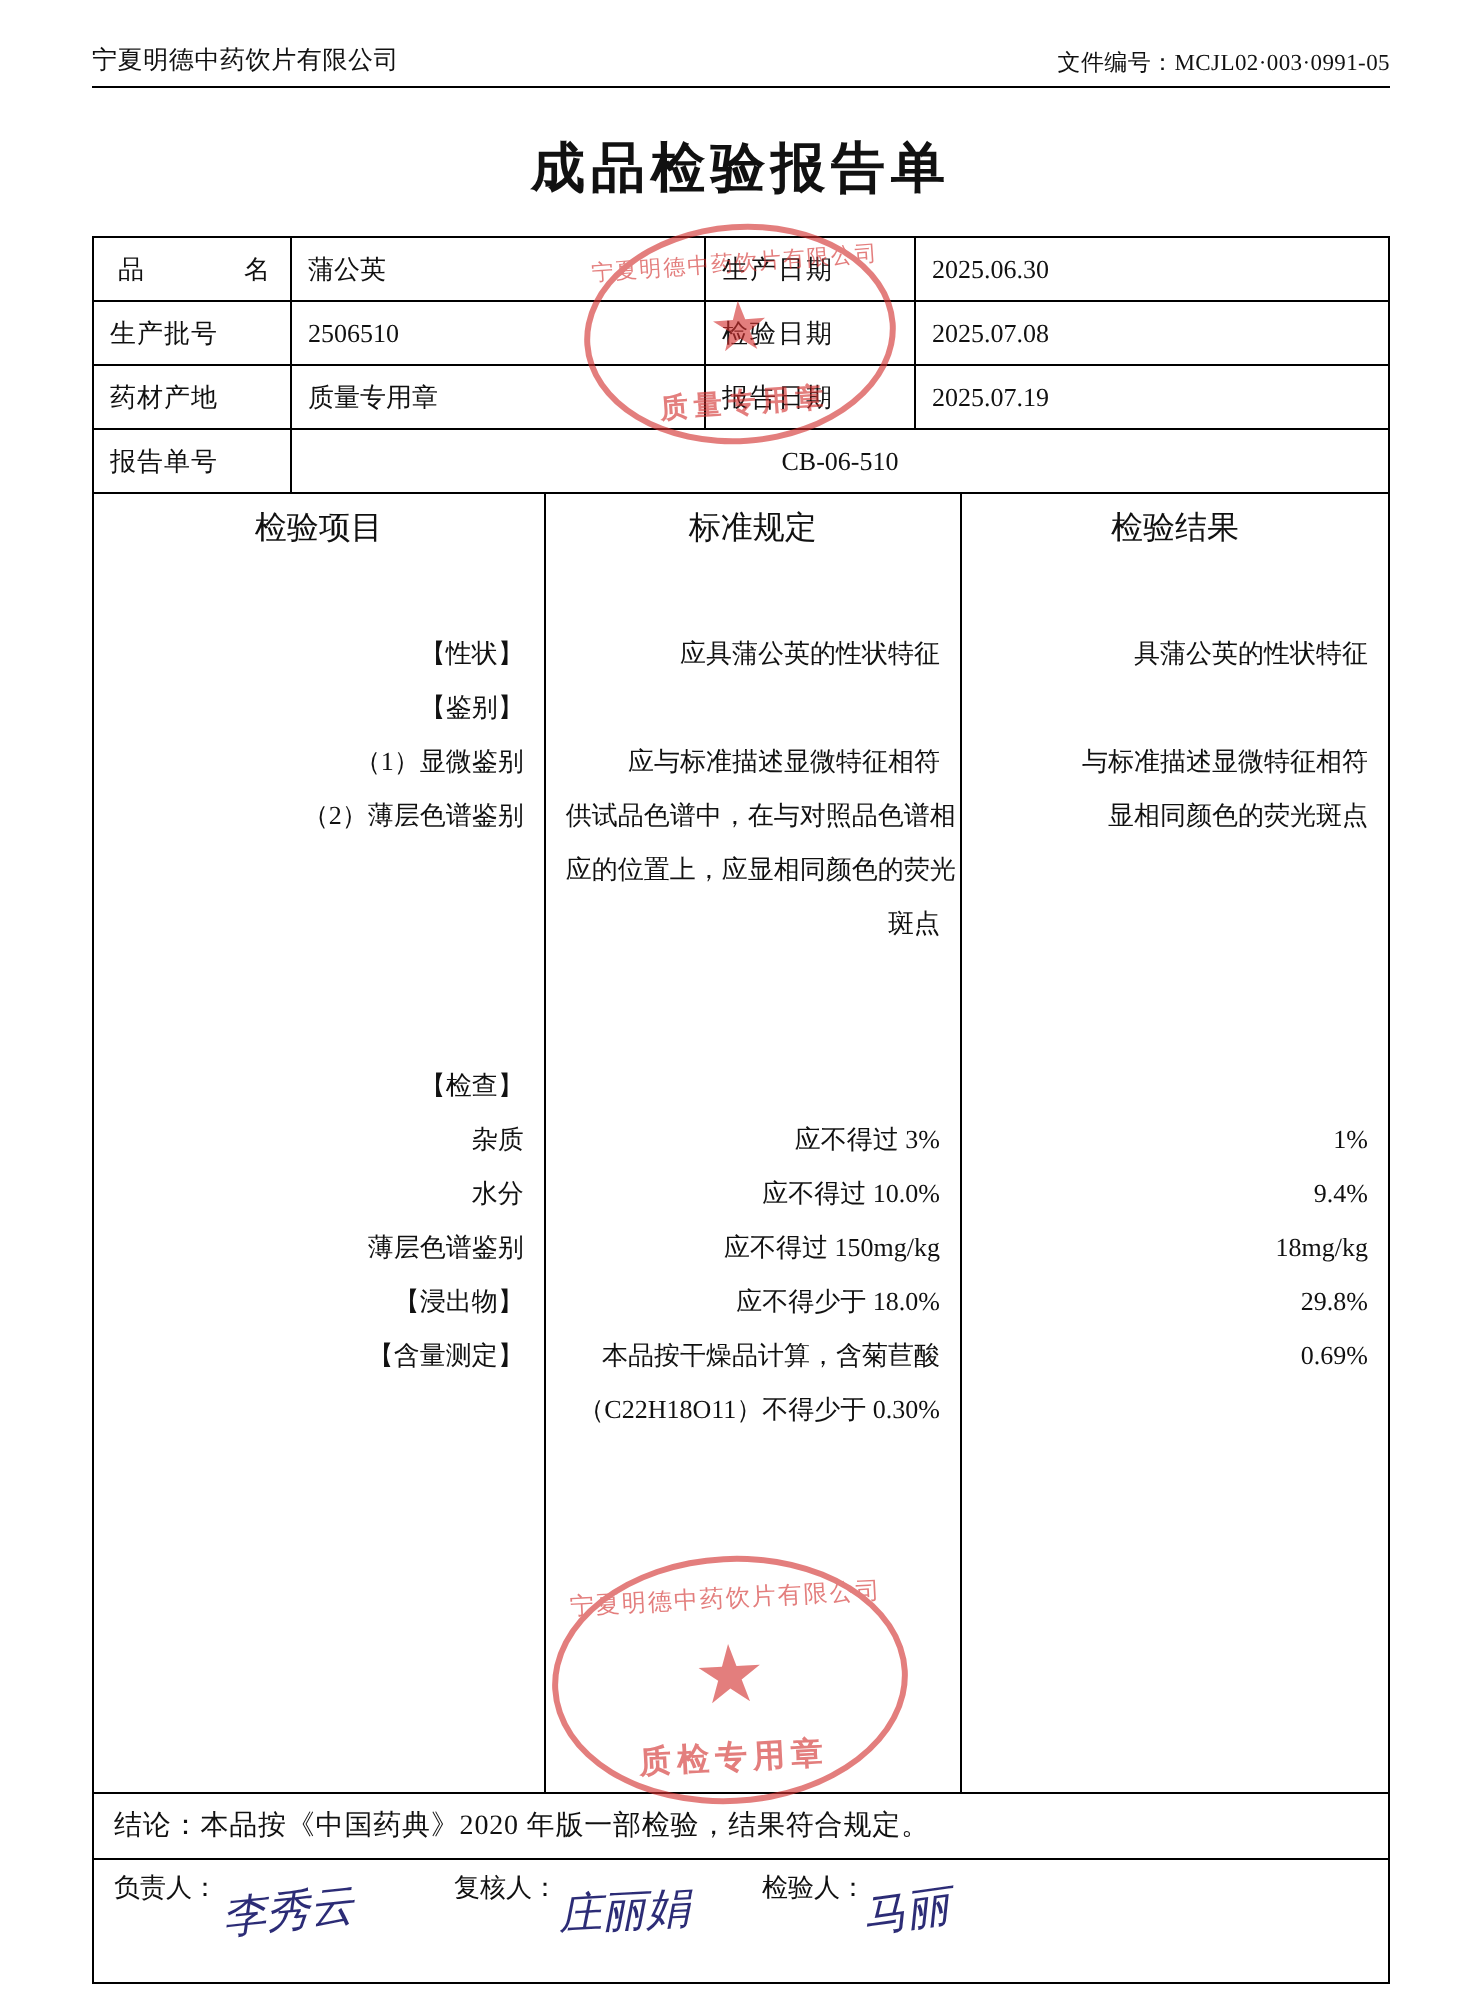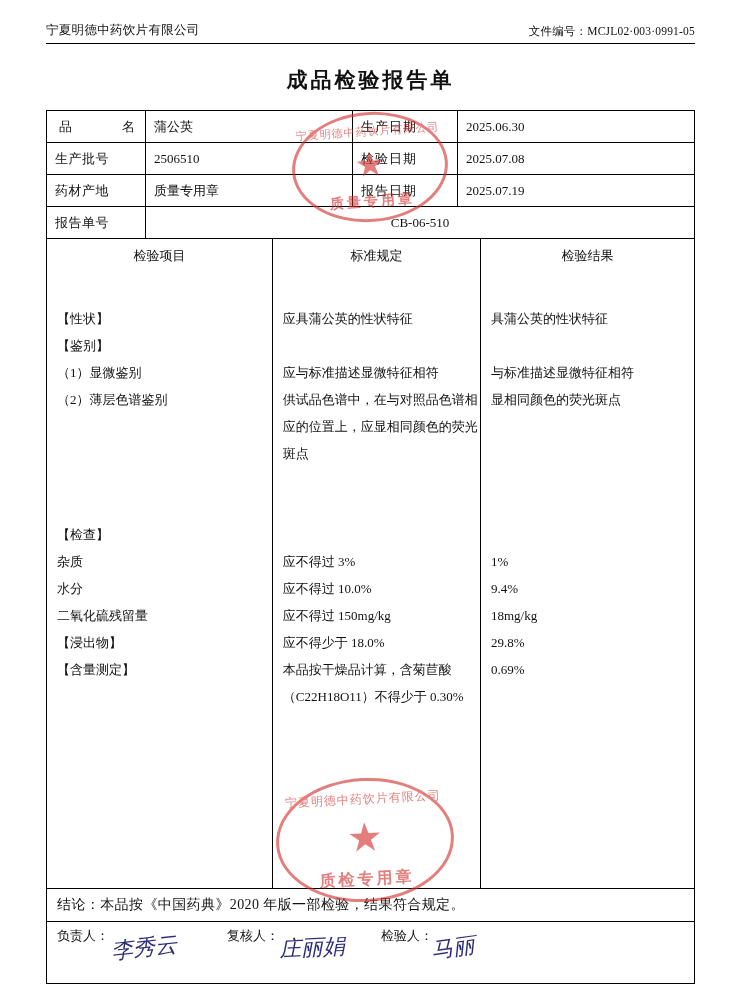--- a/index.html
+++ b/index.html
@@ -31,21 +31,21 @@
     font-size: 12.5px;
     letter-spacing: 0.3px;
     padding-bottom: 4px;
     border-bottom: 1px solid #000;
   }
   .top-left { font-size: 12.5px; }
   .top-right { font-size: 11.5px; letter-spacing: 0.2px; }
 
   .doc-title {
     text-align: center;
-    font-size: 21px;
+    font-size: 27px;
     font-weight: bold;
     letter-spacing: 3px;
     margin: 22px 0 16px 0;
     font-family: "Liberation Serif", "DejaVu Serif", serif;
   }
 
   
   table.info {
     width: 100%;
     border-collapse: collapse;
@@ -81,29 +81,29 @@
     table-layout: fixed;
     font-size: 13px;
     margin-top: -1px;
   }
   table.results th, table.results td {
     border-left: 1px solid #000;
     border-right: 1px solid #000;
     padding: 0 10px;
     vertical-align: top;
     font-weight: normal;
-    text-align: left;
+    text-align: right;
   }
   table.results thead th {
     border-top: 1px solid #000;
     border-bottom: none;
     height: 34px;
     vertical-align: middle;
     text-align: center;
-    font-size: 13px;
+    font-size: 16px;
   }
   .col1 { width: 35%; }
   .col2 { width: 32%; }
   .col3 { width: 33%; }
 
   .body-cell {
     height: 600px;
     vertical-align: top;
     padding-top: 16px !important;
     line-height: 27px;
@@ -266,21 +266,21 @@
           <div>【鉴别】</div>
           <div>（1）显微鉴别</div>
           <div>（2）薄层色谱鉴别</div>
           <div>&nbsp;</div>
           <div>&nbsp;</div>
           <div>&nbsp;</div>
           <div>&nbsp;</div>
           <div>【检查】</div>
           <div>杂质</div>
           <div>水分</div>
-          <div>二氧化硫残留量</div>
+          <div>薄层色谱鉴别</div>
           <div>【浸出物】</div>
           <div>【含量测定】</div>
         </td>
         <td class="col2 body-cell">
           <div class="gap"></div>
           <div>应具蒲公英的性状特征</div>
           <div>&nbsp;</div>
           <div>应与标准描述显微特征相符</div>
           <div>供试品色谱中，在与对照品色谱相</div>
           <div>应的位置上，应显相同颜色的荧光</div>

